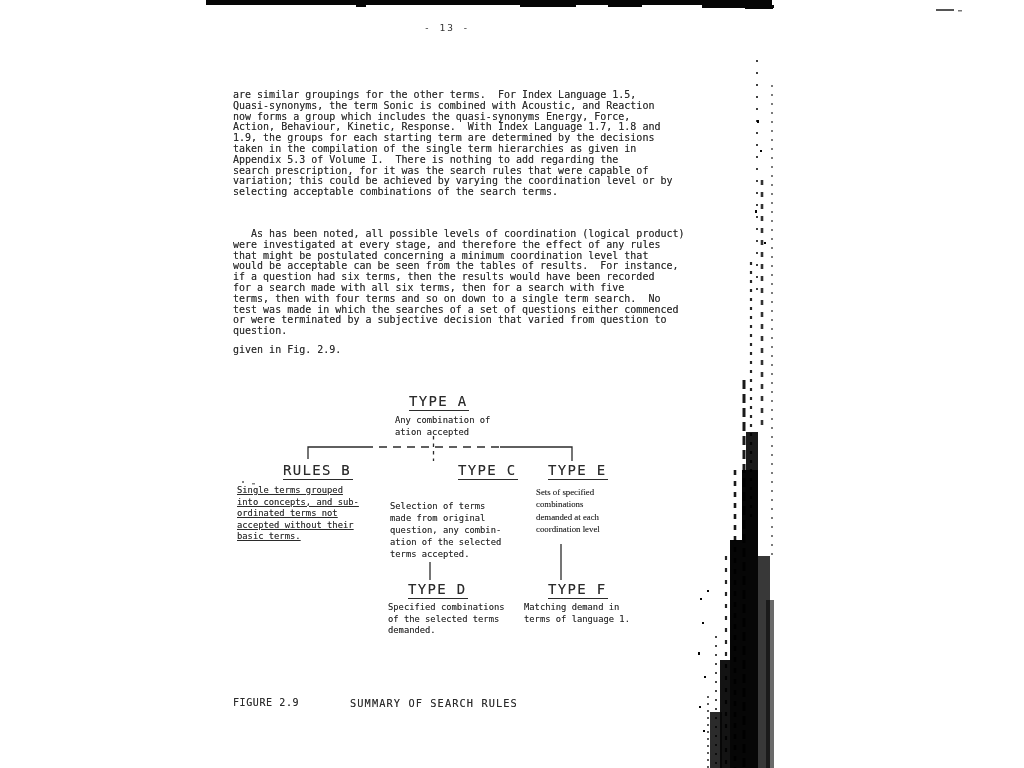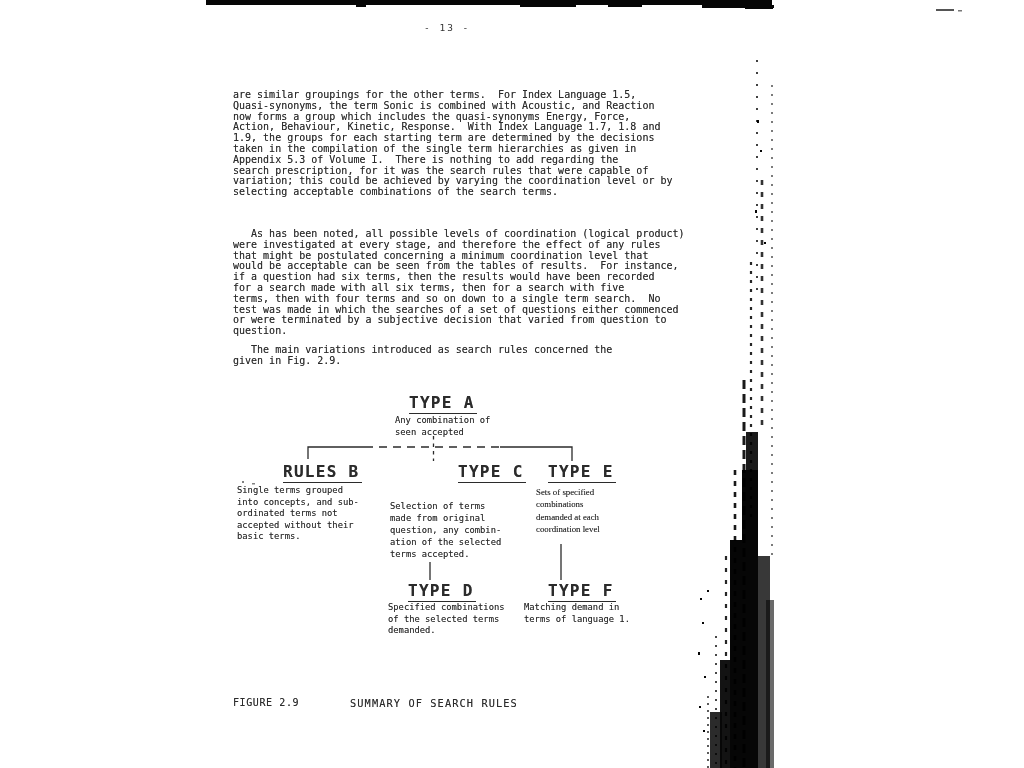--- a/index.html
+++ b/index.html
@@ -23,42 +23,42 @@
     color:#2b2b2b; white-space:pre;
     text-shadow:0 0 0.3px rgba(40,40,40,0.55);
   }
   .p1 { left:233px; top:90px; }
   .p2 { left:233px; top:229px; }
   .p3 { left:233px; top:345px; }
   .tline { white-space:pre; }
 
   .node-title {
     position:absolute;
-    font-size:16px; font-weight:700; letter-spacing:1.3px;
+    font-size:14px; font-weight:400; letter-spacing:1.3px;
     color:#2b2b2b;
     border-bottom:1.2px solid #2b2b2b;
     padding:0 2px 1px 0;
     white-space:pre;
     text-shadow:0 0 0.3px rgba(40,40,40,0.5);
   }
   .t-a { left:409px; top:393px; }
   .t-b { left:283px; top:462px; }
   .t-c { left:410px; top:462px;margin-left:48px; }
   .t-e { left:548px; top:462px; }
   .t-d { left:408px; top:581px; }
   .t-f { left:548px; top:581px; }
 
   .node-body {
     position:absolute;
     font-size:8.8px; line-height:11.6px;
     color:#2b2b2b; white-space:pre;
     text-shadow:0 0 0.3px rgba(40,40,40,0.5);
   }
   .b-a { left:395px; top:414px; line-height:12px; }
-  .b-b { left:237px; top:485px; }
+  .b-b { left:237px; top:485px;text-decoration:underline; }
   .b-c { left:390px; top:500px; line-height:12px; }
   .b-e { left:536px; top:486px; line-height:12.4px;font-family:Liberation Serif, serif; }
   .b-d { left:388px; top:602px; }
   .b-f { left:524px; top:602px; }
 
   .caption-label {
     position:absolute; left:233px; top:697px;
     font-size:10px; letter-spacing:0.6px; color:#2b2b2b;
     white-space:pre; text-shadow:0 0 0.3px rgba(40,40,40,0.5);
   }
@@ -72,30 +72,30 @@
 </style>
 </head>
 <body>
 
 <div class="page">
 
   <div class="pagenum">- 13 -</div>
 
   <div class="para p1"><div class="tline">are similar groupings for the other terms.  For Index Language 1.5,</div><div class="tline">Quasi-synonyms, the term Sonic is combined with Acoustic, and Reaction</div><div class="tline">now forms a group which includes the quasi-synonyms Energy, Force,</div><div class="tline">Action, Behaviour, Kinetic, Response.  With Index Language 1.7, 1.8 and</div><div class="tline">1.9, the groups for each starting term are determined by the decisions</div><div class="tline">taken in the compilation of the single term hierarchies as given in</div><div class="tline">Appendix 5.3 of Volume I.  There is nothing to add regarding the</div><div class="tline">search prescription, for it was the search rules that were capable of</div><div class="tline">variation; this could be achieved by varying the coordination level or by</div><div class="tline">selecting acceptable combinations of the search terms.</div></div>
   <div class="para p2"><div class="tline">   As has been noted, all possible levels of coordination (logical product)</div><div class="tline">were investigated at every stage, and therefore the effect of any rules</div><div class="tline">that might be postulated concerning a minimum coordination level that</div><div class="tline">would be acceptable can be seen from the tables of results.  For instance,</div><div class="tline">if a question had six terms, then the results would have been recorded</div><div class="tline">for a search made with all six terms, then for a search with five</div><div class="tline">terms, then with four terms and so on down to a single term search.  No</div><div class="tline">test was made in which the searches of a set of questions either commenced</div><div class="tline">or were terminated by a subjective decision that varied from question to</div><div class="tline">question.</div></div>
-  <div class="para p3"><div class="tline">   The main variations introduced as search rules concerned the</div><div class="tline">given in Fig. 2.9.</div></div>
+  <div class="para p3"><div class="tline">given in Fig. 2.9.</div></div>
 
   <div class="node-title t-a">TYPE A</div>
   <div class="node-title t-b">RULES B</div>
   <div class="node-title t-c">TYPE C</div>
   <div class="node-title t-e">TYPE E</div>
   <div class="node-title t-d">TYPE D</div>
   <div class="node-title t-f">TYPE F</div>
 
-  <div class="node-body b-a"><div class="tline">Any combination of</div><div class="tline">seen accepted</div></div>
+  <div class="node-body b-a"><div class="tline">Any combination of</div><div class="tline">ation accepted</div></div>
   <div class="node-body b-b"><div class="tline">Single terms grouped</div><div class="tline">into concepts, and sub-</div><div class="tline">ordinated terms not</div><div class="tline">accepted without their</div><div class="tline">basic terms.</div></div>
   <div class="node-body b-c"><div class="tline">Selection of terms</div><div class="tline">made from original</div><div class="tline">question, any combin-</div><div class="tline">ation of the selected</div><div class="tline">terms accepted.</div></div>
   <div class="node-body b-e"><div class="tline">Sets of specified</div><div class="tline">combinations</div><div class="tline">demanded at each</div><div class="tline">coordination level</div></div>
   <div class="node-body b-d"><div class="tline">Specified combinations</div><div class="tline">of the selected terms</div><div class="tline">demanded.</div></div>
   <div class="node-body b-f"><div class="tline">Matching demand in</div><div class="tline">terms of language 1.</div></div>
 
   <div class="caption-label">FIGURE 2.9</div>
   <div class="caption-title">SUMMARY OF SEARCH RULES</div>
 
   <svg class="overlay" width="1024" height="768">

